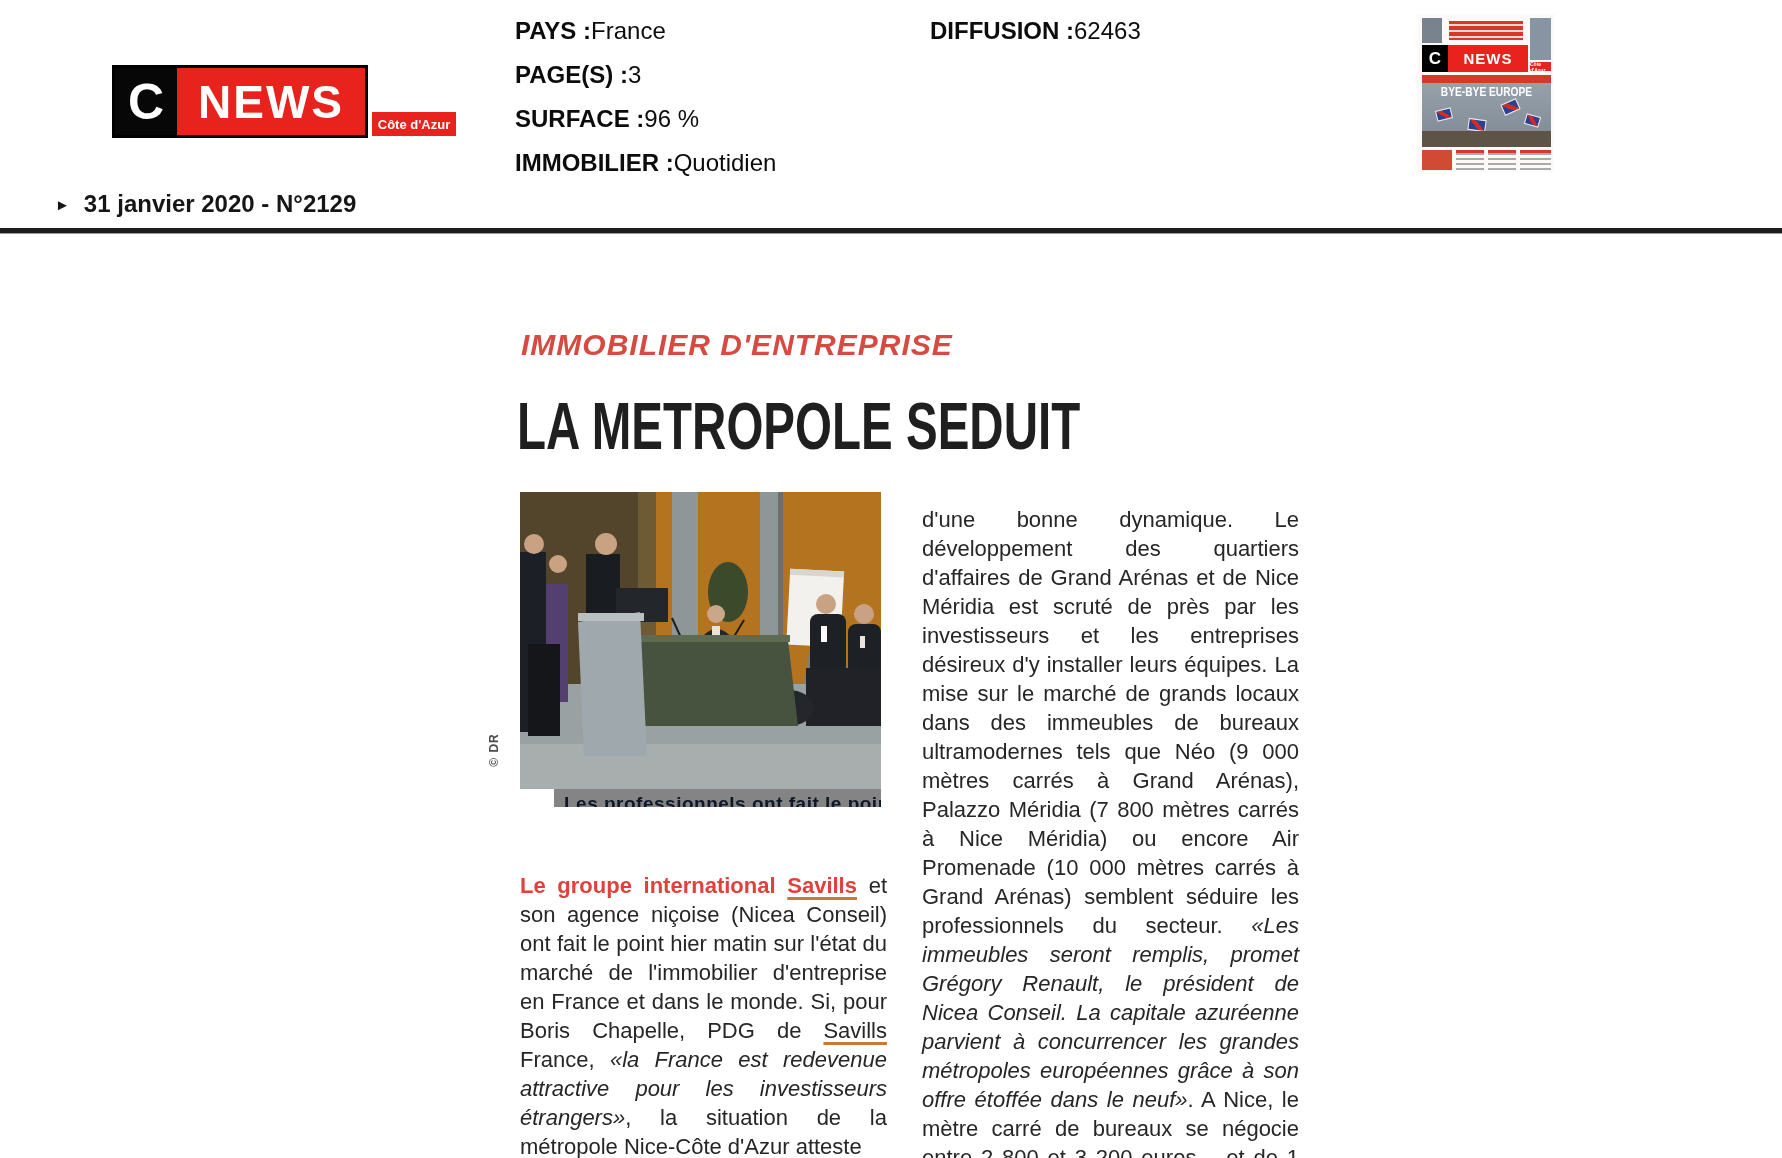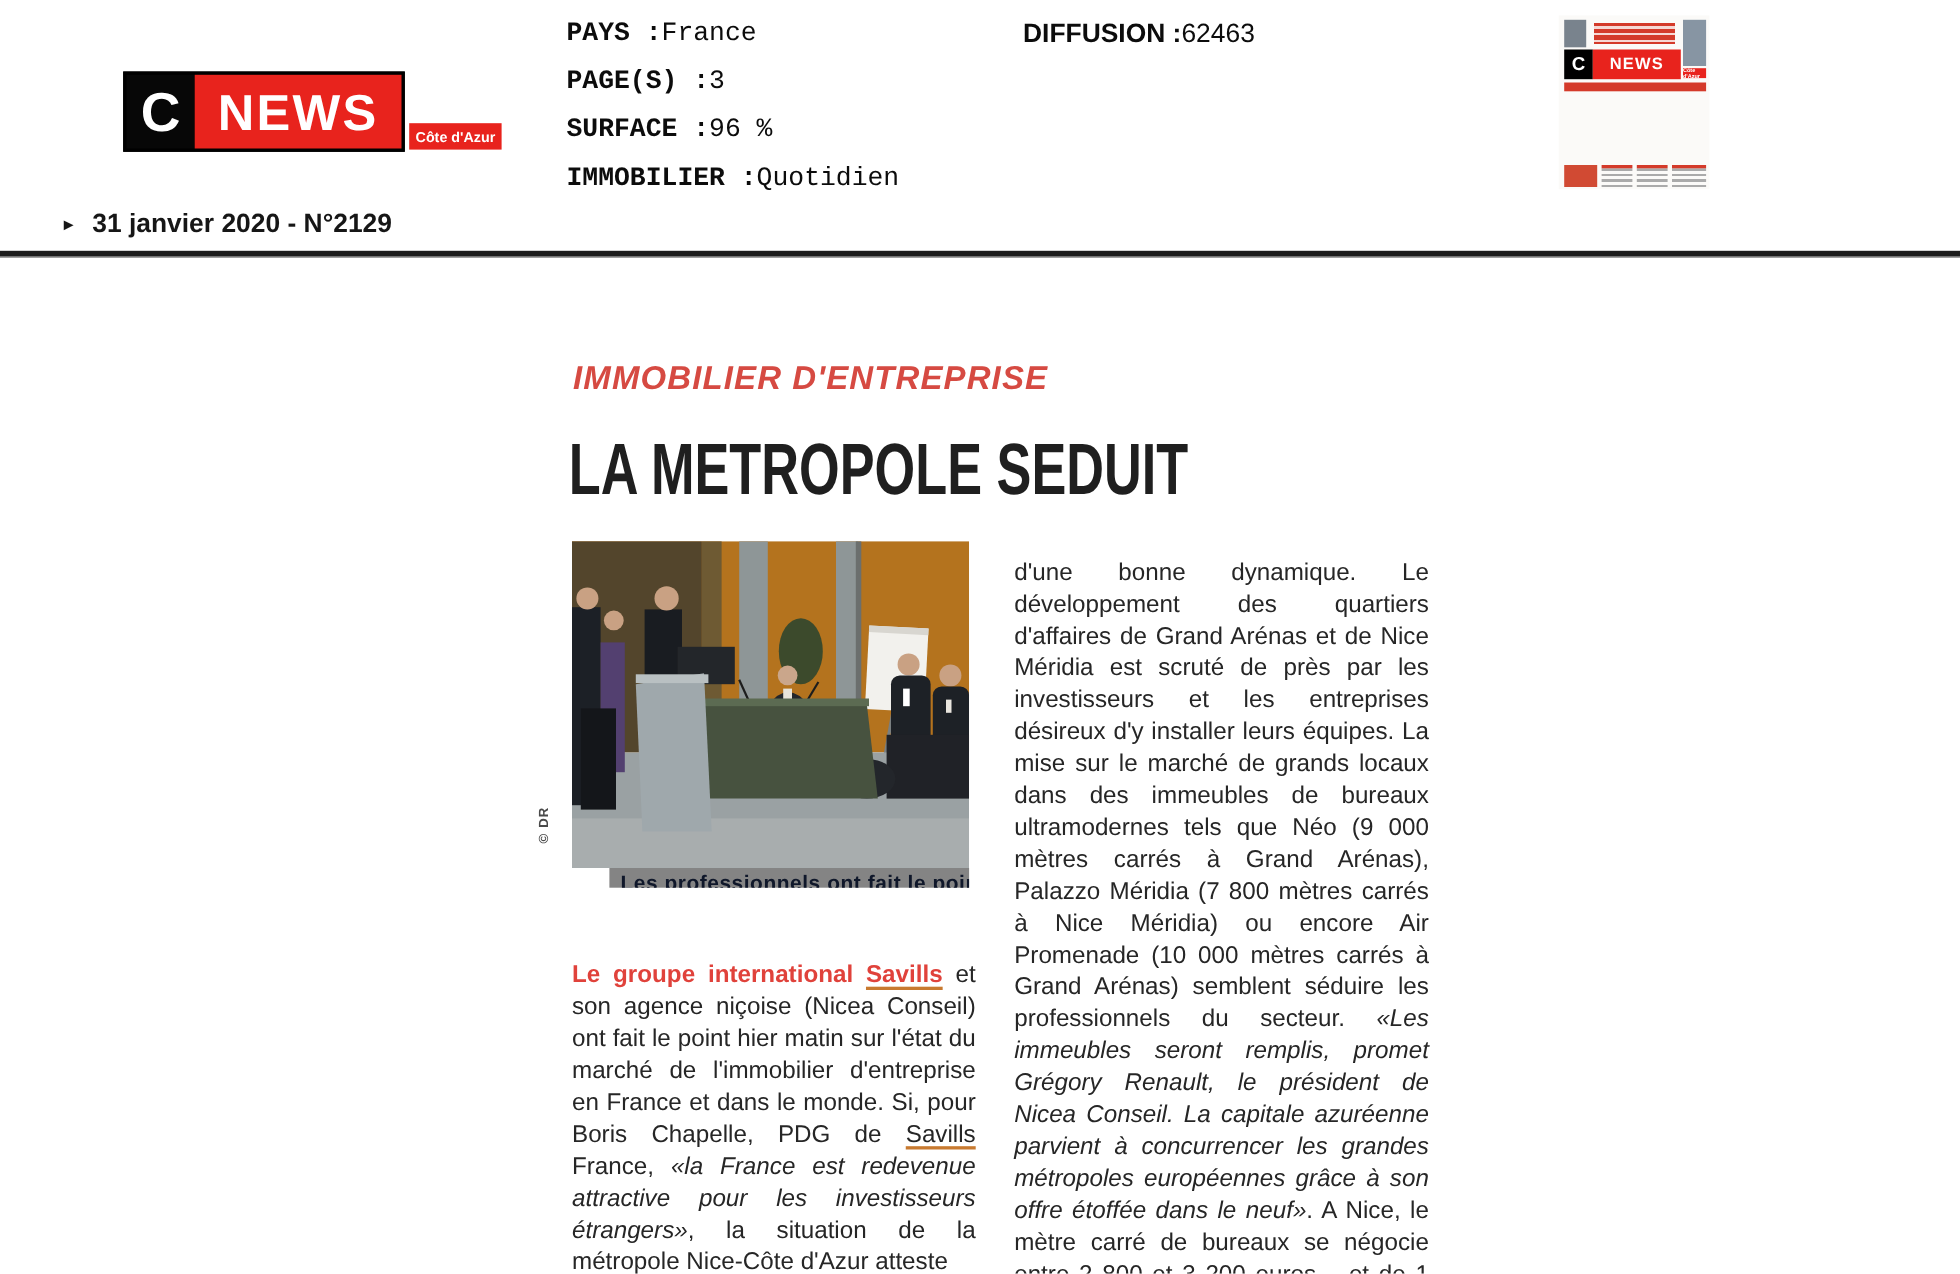--- a/index.html
+++ b/index.html
@@ -11,21 +11,21 @@
         background:#000;border:3px solid #000;box-sizing:border-box;display:flex;}
   .logo-c{width:62px;background:#070707;color:#fff;display:flex;align-items:center;
           justify-content:center;font-size:50px;font-weight:bold;}
   .logo-news{flex:1;background:#e8231d;color:#fff;display:flex;align-items:center;
           justify-content:center;font-size:46px;font-weight:bold;letter-spacing:2px;}
   .region-badge{position:absolute;left:372px;top:112px;width:84px;height:24px;background:#e8231d;
           color:#fff;font-weight:bold;font-size:13px;display:flex;align-items:center;justify-content:center;}
   .date-line{position:absolute;left:55px;top:190px;font-size:24px;font-weight:bold;color:#161616;
           display:flex;align-items:center;gap:14px;}
   .arrow-icon{font-size:15px;line-height:1;}
-  .meta-block{position:absolute;left:515px;top:16px;font-size:24px;color:#0c0c0c;font-family:Liberation Mono, monospace;}
+  .meta-block{position:absolute;left:515px;top:16px;font-size:24px;color:#0c0c0c;}
   .meta-row{line-height:30px;margin-bottom:14px;}
   .meta-label{font-weight:bold;}
   .diffusion{position:absolute;left:930px;top:16px;font-size:24px;color:#0c0c0c;line-height:30px;}
 
   
   .thumb1{position:absolute;left:1417px;top:14px;width:137px;height:158px;background:#fbfaf8;}
   .thumb2{position:absolute;left:1602px;top:16px;width:158px;height:146px;background:#fff;
           border:1px solid #d3d3d3;box-sizing:border-box;}
   .thumb1 *,.thumb2 *{position:absolute;box-sizing:border-box;}
   .t-lines{background:repeating-linear-gradient(to bottom,#aaa 0 2px,transparent 2px 5px);}
@@ -122,20 +122,28 @@
   <div class="thumb1">
     <div class="t1-topphoto"></div>
     <div class="t1-topband"></div>
     <div class="t1-topright"></div>
     <div class="t1-mast">
       <div class="mc">C</div>
       <div class="mn">NEWS</div>
     </div>
     <div class="t1-region">Côte d'Azur</div>
     <div class="t1-kicker"></div>
+    <div class="t1-photo">
+      <div class="t1-headline">BYE-BYE EUROPE</div>
+      <div class="flag" style="left:14px;top:26px;width:16px;height:11px;transform:rotate(-14deg);"></div>
+      <div class="flag" style="left:46px;top:36px;width:18px;height:12px;transform:rotate(8deg);"></div>
+      <div class="flag" style="left:80px;top:18px;width:17px;height:12px;transform:rotate(-24deg);"></div>
+      <div class="flag" style="left:103px;top:32px;width:15px;height:11px;transform:rotate(16deg);"></div>
+      <div class="t1-crowd"></div>
+    </div>
     <div class="t1-bottomred"></div>
     <div class="t1-b t-lines" style="left:39px;"></div>
     <div class="t1-b t-lines" style="left:71px;"></div>
     <div class="t1-b t-lines" style="left:103px;width:31px;"></div>
   </div>
 
 
   <div class="divider"></div>
 
   <div class="kicker">IMMOBILIER D'ENTREPRISE</div>

